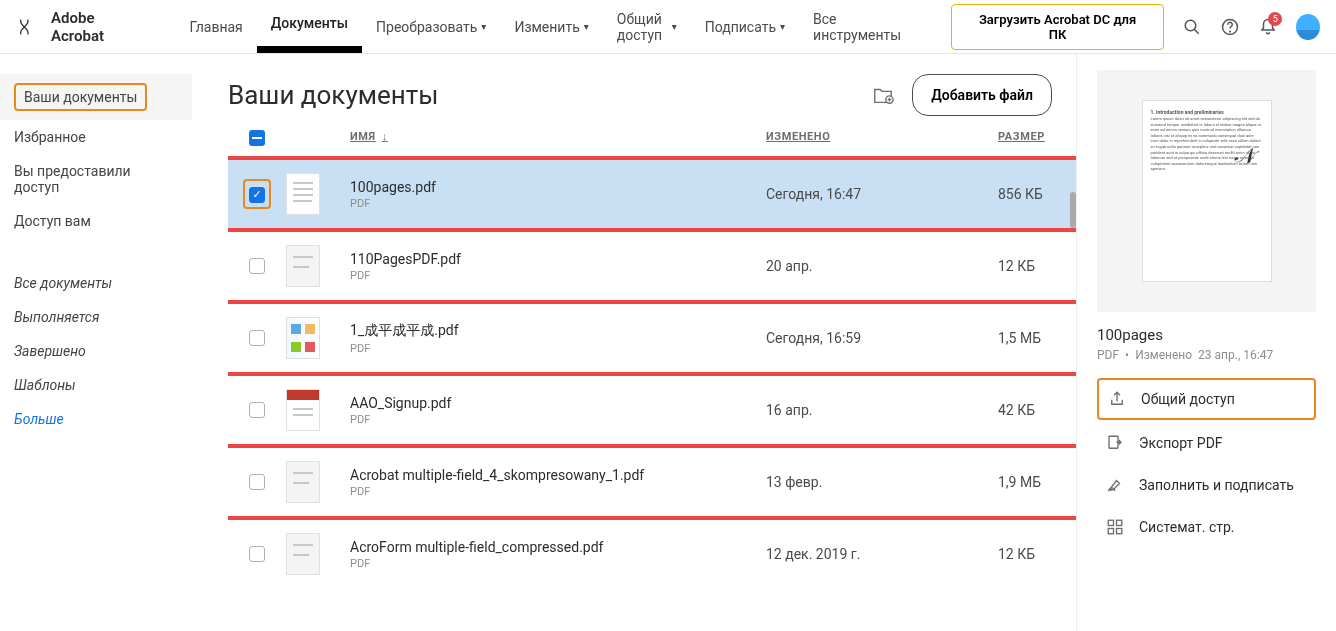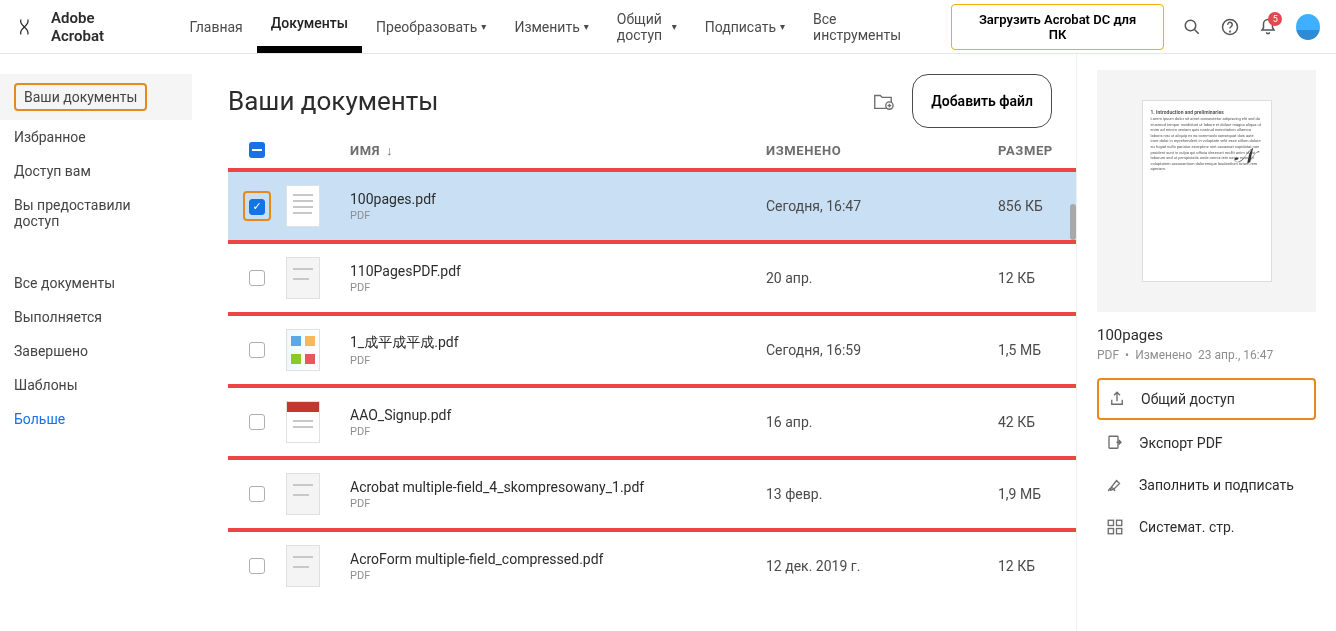--- a/index.html
+++ b/index.html
@@ -20,31 +20,31 @@
   .bell-wrap { position: relative; }
   .badge { position: absolute; top: -4px; right: -4px; background: #e34850; color: #fff; border-radius: 50%; width: 14px; height: 14px; font-size: 9px; display: flex; align-items: center; justify-content: center; }
   .avatar { width: 26px; height: 26px; border-radius: 50%; background: linear-gradient(180deg,#3fb0ff 0%,#3fb0ff 60%,#2e8bd6 60%); }
 
   
   .body { display: flex; height: calc(100% - 54px); }
   .sidebar { width: 192px; padding: 20px 0; }
   .side-item { padding: 9px 14px; cursor: pointer; font-size: 14px; color: #444; }
   .side-item.active { background: #f5f5f5; }
   .side-item .hl { border: 2px solid #e68a1e; border-radius: 4px; padding: 4px 8px; display: inline-block; }
-  .side-group { margin-top: 28px; }
+  .side-group { margin-top: 28px; font-style: italic; }
   .side-more { color: #1473e6; }
 
   
   .main { flex: 1; display: flex; flex-direction: column; padding: 20px 0 0 36px; min-width: 0; }
   .main-header { display: flex; align-items: center; padding-right: 24px; }
   .page-title { font-size: 26px; font-weight: 400; flex: 1; }
   .folder-icon { margin-right: 18px; color: #6e6e6e; }
-  .add-file-btn { border: 1.5px solid #4b4b4b; border-radius: 16px; padding: 18px 18px; font-weight: 600; font-size: 14px; background: #fff; cursor: pointer; }
-
-  .table-head { display: flex; align-items: flex-end; padding: 14px 0 10px 0; color: #6e6e6e; font-size: 13px; letter-spacing: 0.6px; font-weight: 700; }
+  .add-file-btn { border: 1.5px solid #4b4b4b; border-radius: 16px; padding: 12px 18px; font-weight: 600; font-size: 14px; background: #fff; cursor: pointer; }
+
+  .table-head { display: flex; align-items: flex-start; padding: 14px 0 10px 0; color: #6e6e6e; font-size: 11px; letter-spacing: 0.6px; font-weight: 700; text-decoration: underline; }
   .col-check { width: 58px; display: flex; justify-content: center; }
   .col-thumb { width: 64px; }
   .col-name { flex: 1; display: flex; align-items: center; gap: 6px; }
   .col-mod { width: 200px; }
   .col-size { width: 110px; padding-left: 32px; }
 
   .indet { width: 16px; height: 16px; background: #1473e6; border-radius: 3px; position: relative; }
   .indet::after { content: ""; position: absolute; left: 3px; right: 3px; top: 7px; height: 2px; background: #fff; }
 
   .rows { overflow-y: auto; position: relative; }
@@ -142,22 +142,22 @@
   <div class="avatar"></div>
 </div>
 
 <div class="body">
 
   <div class="sidebar">
     <div class="side-item active">
       <span class="hl">Ваши документы</span>
     </div>
     <div class="side-item"><span>Избранное</span></div>
+    <div class="side-item"><span>Вы предоставили доступ</span></div>
     <div class="side-item"><span>Доступ вам</span></div>
-    <div class="side-item"><span>Вы предоставили доступ</span></div>
 
     <div class="side-group">
       <div class="side-item"><span>Все документы</span></div>
       <div class="side-item"><span>Выполняется</span></div>
       <div class="side-item"><span>Завершено</span></div>
       <div class="side-item"><span>Шаблоны</span></div>
       <div class="side-item side-more"><span>Больше</span></div>
     </div>
   </div>
 

